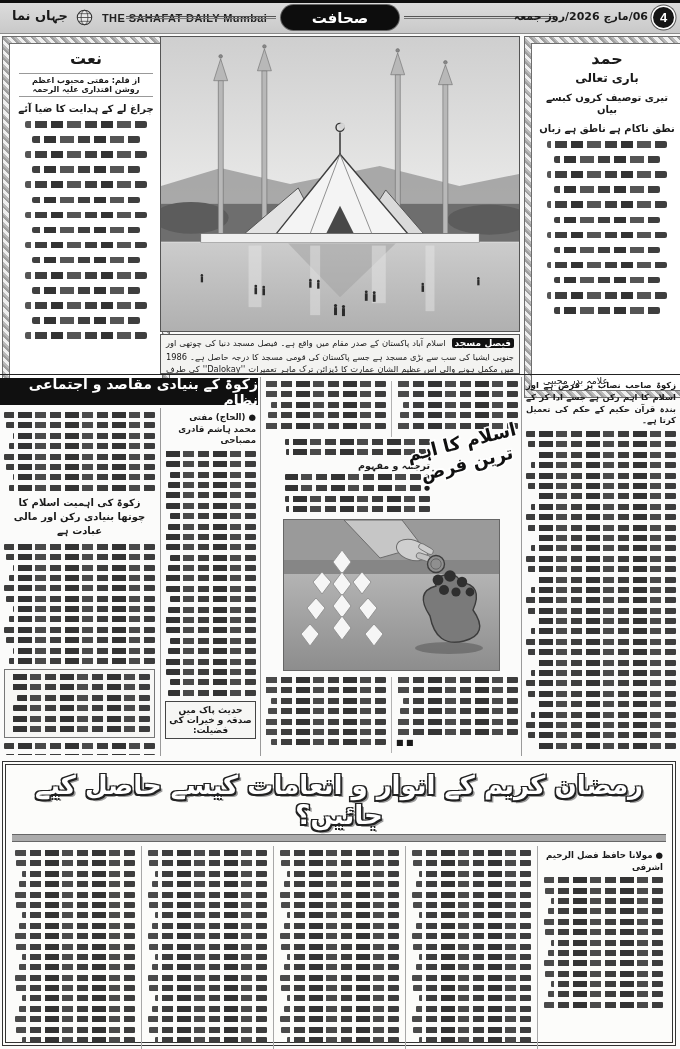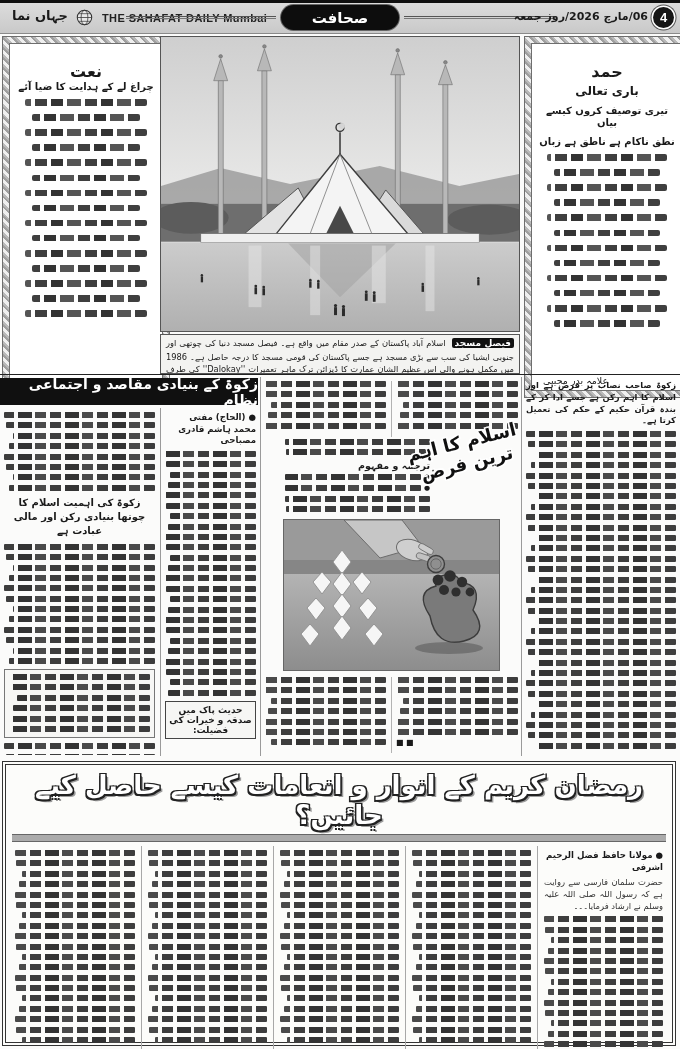--- a/index.html
+++ b/index.html
@@ -21,21 +21,21 @@
   .masthead::before{right:123px;} .masthead::after{left:123px;}
   .h-date{position:absolute;right:32px;top:7px;font-size:11px;font-weight:bold;direction:rtl;}
   .h-pagenum{position:absolute;right:6px;top:4px;width:21px;height:21px;border-radius:50%;background:#161616;
              color:#fff;font-family:"Liberation Sans",sans-serif;font-weight:bold;font-size:13px;
              display:flex;align-items:center;justify-content:center;box-shadow:0 0 0 1.5px #fff,0 0 0 2.5px #555;}
   
   .pframe{position:absolute;border:1px solid #6e6e6e;padding:6px;
           background:repeating-linear-gradient(45deg,#b9b9b9 0 2px,#efefef 2px 5px,#9f9f9f 5px 7px);}
   .pframe.naat{left:2px;top:36px;width:154px;height:354px;}
   .pframe.hamd{left:524px;top:36px;width:152px;height:348px;}
-  .pinner{background:#fff;border:1px solid #6e6e6e;height:100%;box-sizing:border-box;padding:19px 7px 4px;
+  .pinner{background:#fff;border:1px solid #6e6e6e;height:100%;box-sizing:border-box;padding:6px 7px 4px;
           display:flex;flex-direction:column;}
   .p-title{text-align:center;font-weight:bold;font-size:16px;line-height:1.1;}
   .p-sub{text-align:center;font-weight:bold;font-size:12px;margin-top:3px;}
   .p-by{text-align:center;font-size:8px;font-weight:bold;border-top:1px solid #999;border-bottom:1px solid #999;
         margin:5px 2px 6px;padding:2px 0;}
   .p-verse{text-align:center;font-size:10px;font-weight:bold;margin-bottom:6px;line-height:1.25;}
   .p-attrib{text-align:left;font-size:9.5px;font-weight:normal;margin-top:auto;padding:3px 4px 0;}
   .pl{height:6.5px;width:88%;margin:0 auto 8.6px;border-radius:2px;
       background:repeating-linear-gradient(270deg,#3f3f3f 0 12px,transparent 12px 16px,#555 16px 30px,transparent 30px 34px,#333 34px 46px,transparent 46px 50px);}
   .pl:nth-child(2n){width:78%;}
@@ -109,20 +109,21 @@
     </svg>
     <div class="h-brand"><b>THE SAHAFAT DAILY Mumbai</b></div>
     <div class="masthead">صحافت</div>
     <div class="h-date">06/مارچ 2026/روز جمعہ</div>
     <div class="h-pagenum">4</div>
   </div>
 
   <div class="pframe naat">
     <div class="pinner">
       <div class="p-title">نعت</div>
+      <div class="p-by">از قلم: مفتی محبوب اعظم روشن اقتداری علیہ الرحمہ</div>
       <div class="p-verse">چراغ لے کے ہدایت کا ضیا آئے</div>
       <div>
           <div class="pl"></div>
           <div class="pl"></div>
           <div class="pl"></div>
           <div class="pl"></div>
           <div class="pl"></div>
           <div class="pl"></div>
           <div class="pl"></div>
           <div class="pl"></div>
@@ -479,21 +480,20 @@
 
   <div class="bottom">
     <div class="b-headline">رمضان کریم کے انوار و انعامات کیسے حاصل کیے جائیں؟</div>
     <div class="b-rule"></div>
     <div class="b-cols">
       <div class="b-col">
         <div class="author-line">
           <span>●</span>
           <span>مولانا حافظ فضل الرحیم اشرفی</span>
         </div>
-        <div class="lead-text muted" style="font-weight:normal">حضرت سلمان فارسی سے روایت ہے کہ رسول اللہ صلی اللہ علیہ وسلم نے ارشاد فرمایا۔۔۔</div>
         <div>
             <div class="tl"></div>
             <div class="tl"></div>
             <div class="tl"></div>
             <div class="tl"></div>
             <div class="tl"></div>
             <div class="tl"></div>
             <div class="tl"></div>
             <div class="tl"></div>
             <div class="tl"></div>

